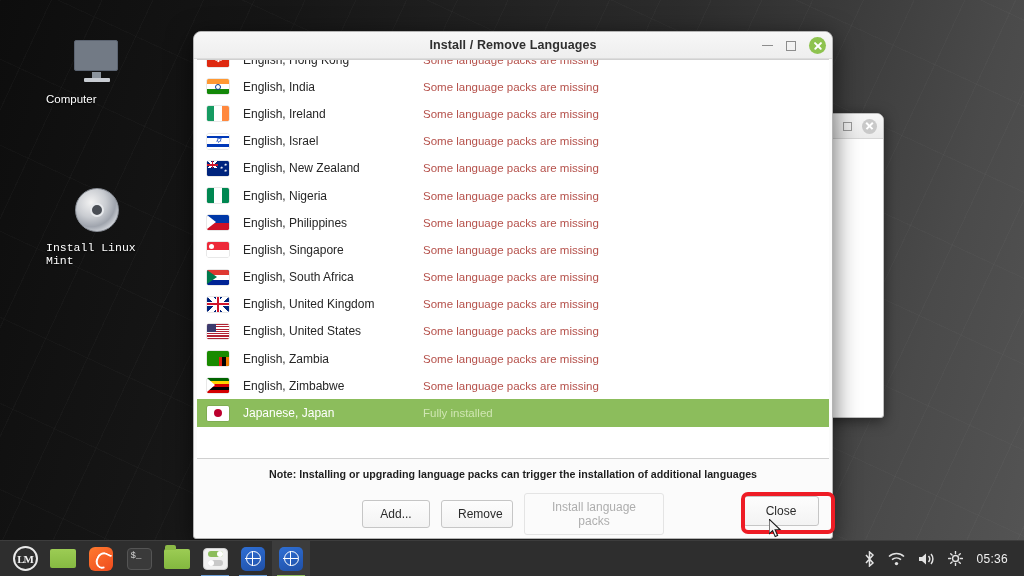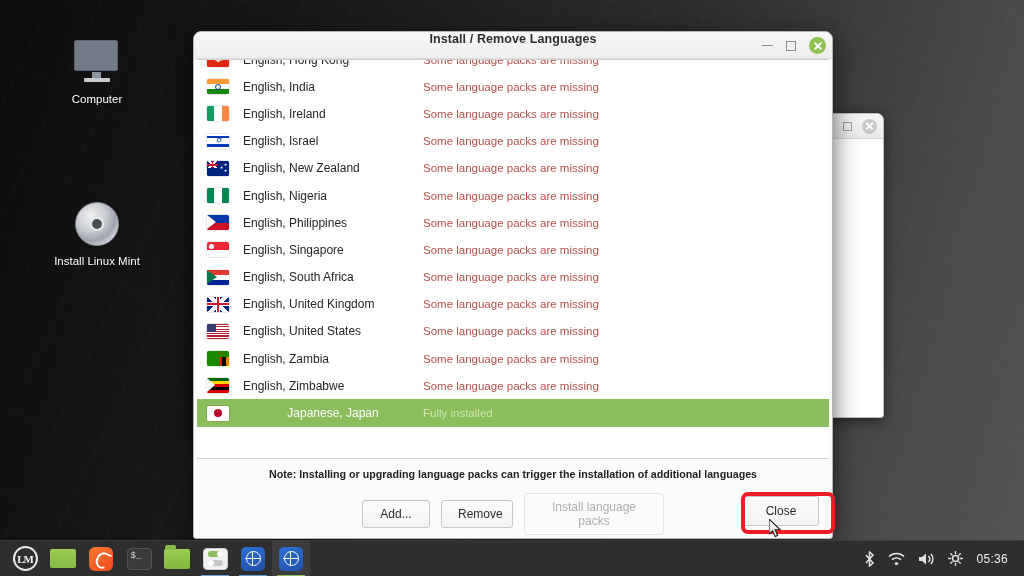--- a/index.html
+++ b/index.html
@@ -25,21 +25,20 @@
         rgba(0,0,0,0) 1px,
         rgba(0,0,0,0) 78px),
       linear-gradient(105deg, #0d0d0d 0%, #161616 24%, #2c2c2c 58%, #4a4a4a 86%, #545454 100%);
     overflow: hidden;
   }
 
   
   .desk-icon {
     position: absolute;
     width: 110px;
-    text-align: center;
     color: #ffffff;
     font-size: 11.5px;
     cursor: default;
   }
   .desk-icon .glyph {
     display: block;
     height: 48px;
     margin: 0 auto 6px auto;
     position: relative;
   }
@@ -149,21 +148,21 @@
     border-radius: 8px 8px 3px 3px;
     box-shadow: 0 6px 26px rgba(0,0,0,0.62);
     overflow: hidden;
     display: flex; flex-direction: column;
   }
   #titlebar {
     height: 27px;
     background: linear-gradient(180deg,#f7f7f7 0%, #eeeeee 100%);
     border-bottom: 1px solid #dcdcdc;
     border-radius: 7px 7px 0 0;
-    display: flex; align-items: flex-start;
+    display: flex; align-items: center;
     position: relative; flex: 0 0 auto;
   }
   #titlebar .title {
     flex: 1; text-align: center;
     font-size: 12.5px; font-weight: bold; color: #2f2f2f;
     letter-spacing: 0.1px;
   }
   .wbtns { position: absolute; right: 6px; top: 0; height: 27px;
            display: flex; align-items: center; gap: 13px; }
   .wmin { width: 11px; height: 1.6px; background: #8d8d8d; }
@@ -195,21 +194,20 @@
     height: 27.2px;
     padding-left: 10px;
     font-size: 12px;
     color: #262626;
     cursor: default;
   }
   .lrow.first { margin-top: -14px; }
   .lrow.sel {
     background: #8cbd5c;
     color: #ffffff;
-    text-align: center;
   }
   .lrow.sel .lstat { color: #cfe6b2; }
   .flagbox {
     width: 22px; height: 15px;
     flex: 0 0 22px;
     margin-right: 14px;
     border-radius: 1.5px;
     overflow: hidden;
     position: relative;
     box-shadow: 0 0 0 0.5px rgba(0,0,0,0.18);
@@ -407,21 +405,21 @@
   <div class="desk-icon" style="left:42px; top:38px;">
     <span class="glyph ico-monitor">
       <span class="screen"></span>
         <span class="neck"></span>
         <span class="base"></span>
     </span>
     <span class="cap">Computer</span>
   </div>
 
 
-  <div class="desk-icon" style="left:42px; top:200px;">
+  <div class="desk-icon" style="left:42px; top:186px;font-family:Liberation Mono, monospace;">
     <span class="glyph ico-cd">
       <span class="disc"></span>
         <span class="hole"></span>
     </span>
     <span class="cap">Install Linux Mint</span>
   </div>
 
   <div id="bgwin">
     <div class="bgbar">
       <span class="sq"></span>

